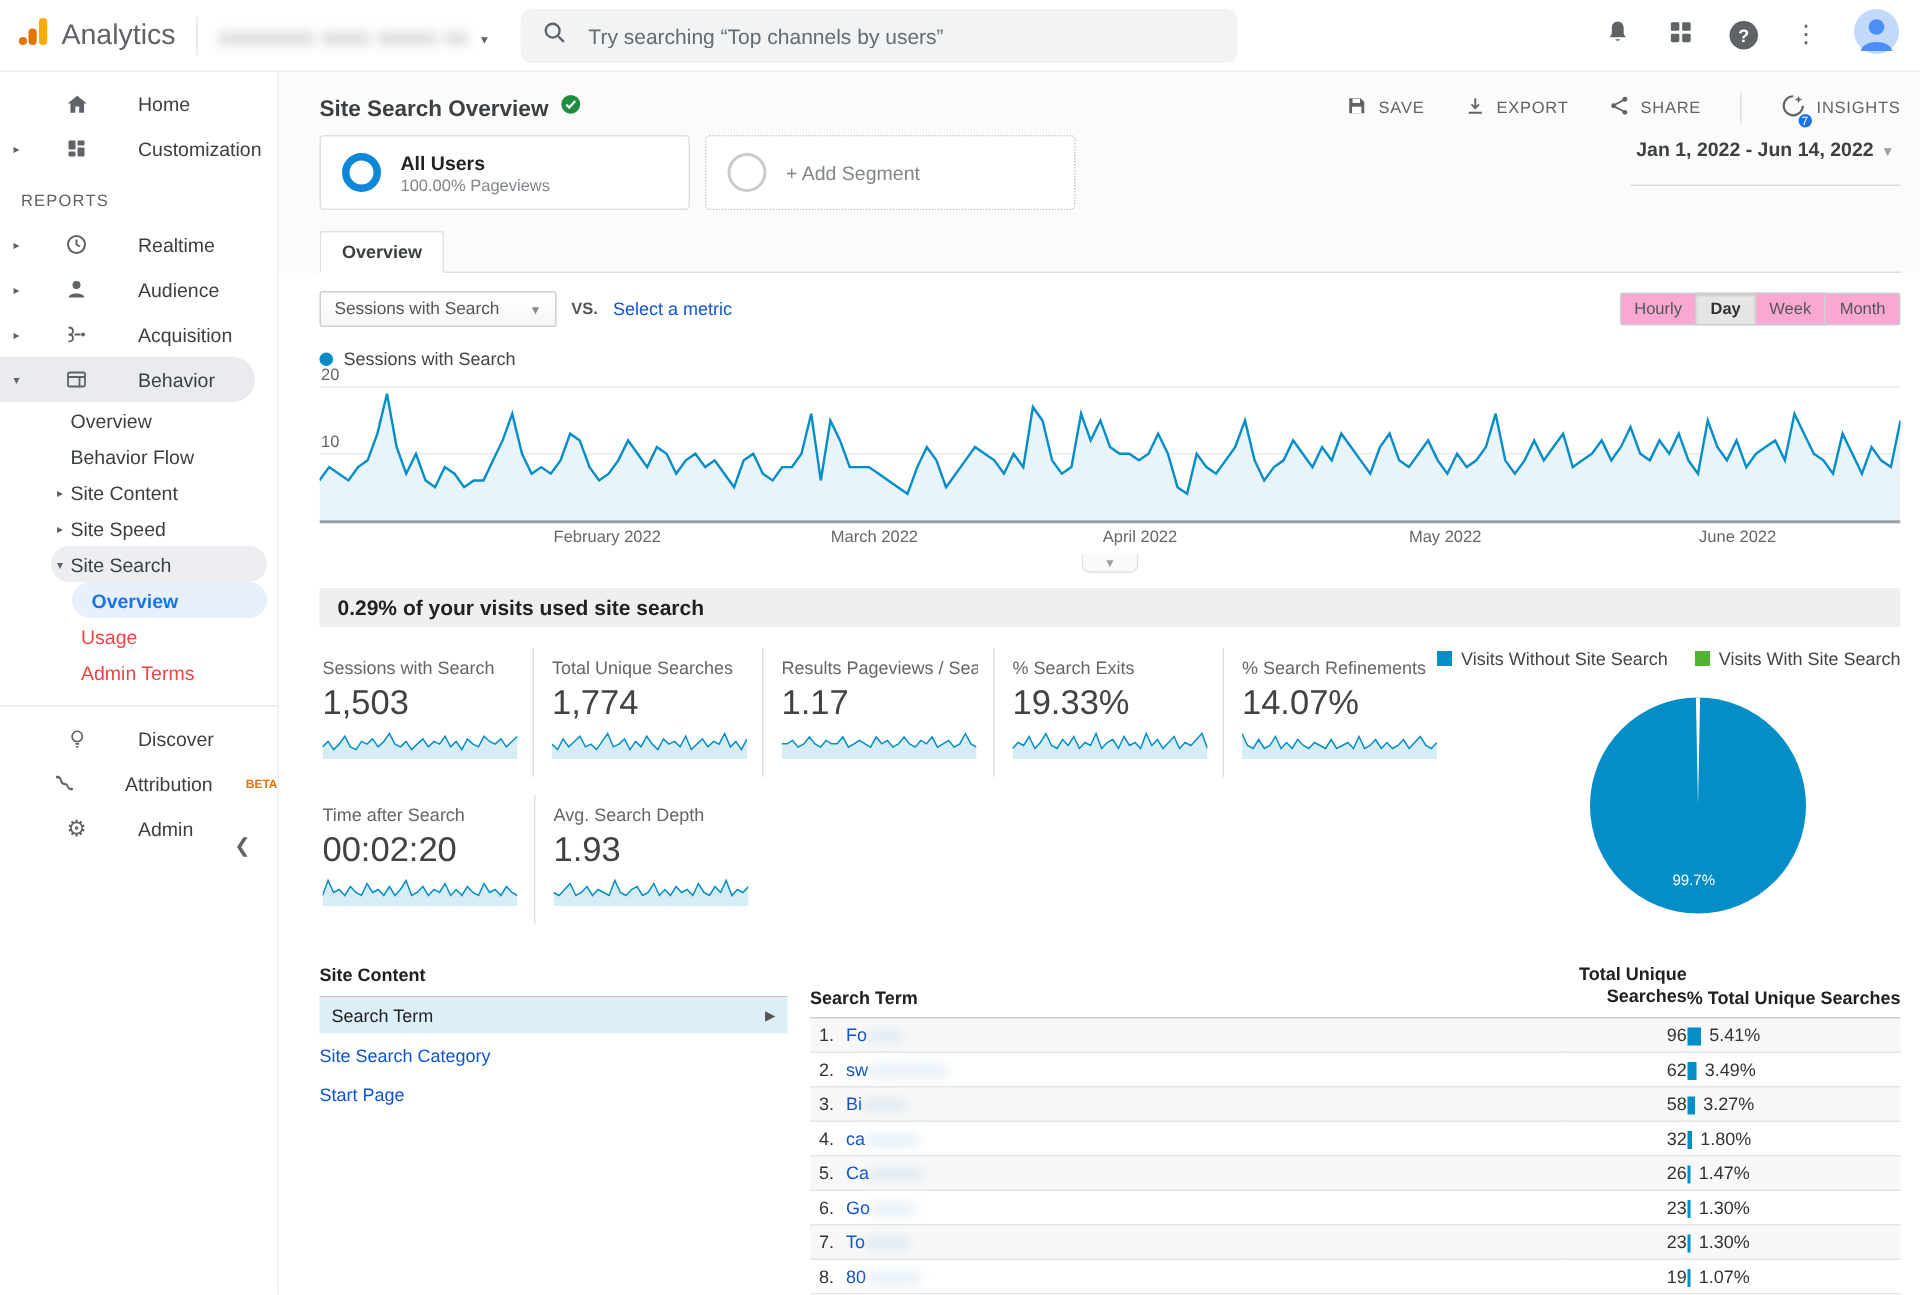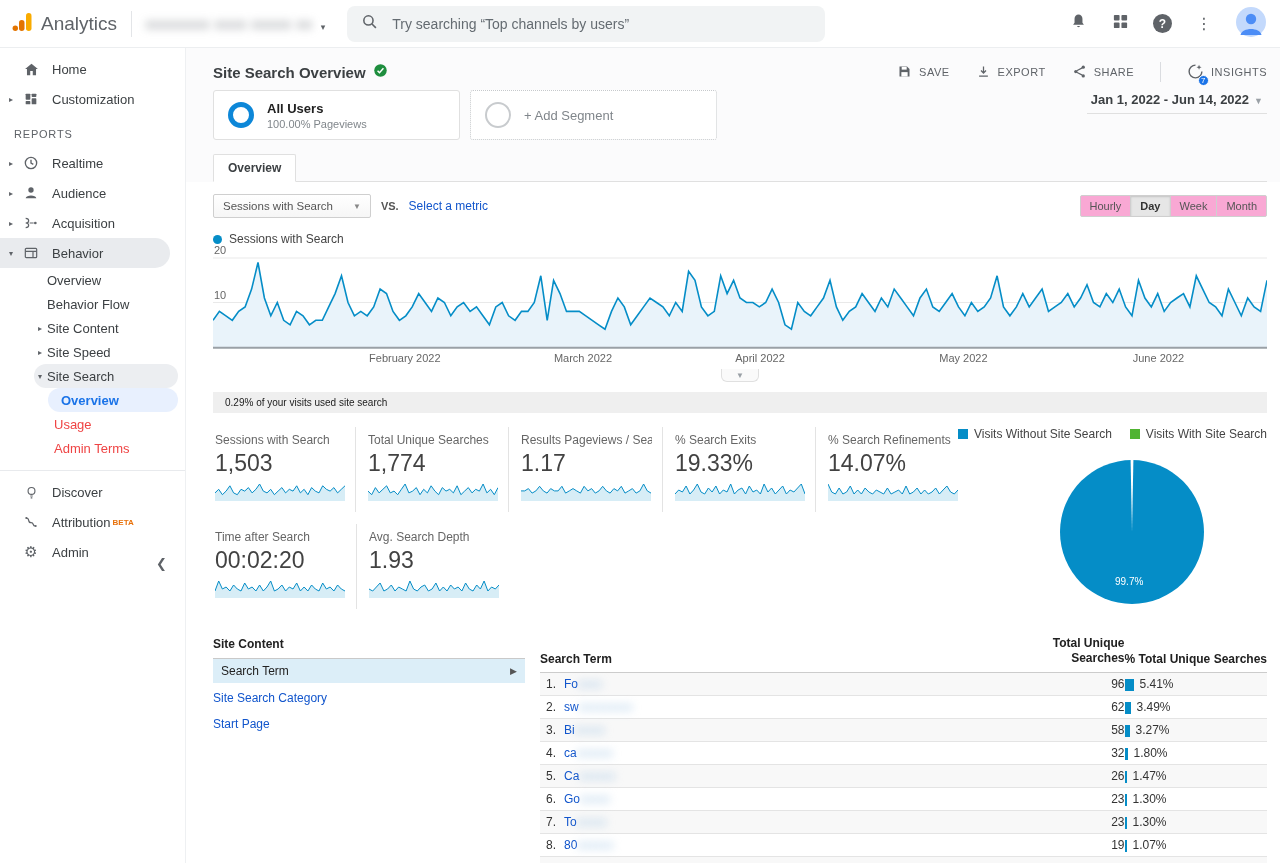--- a/index.html
+++ b/index.html
@@ -17,21 +17,21 @@
   .searchbar{margin-left:22px;width:478px;height:36px;background:#f1f3f4;border-radius:8px;display:flex;align-items:center;padding:0 14px;gap:12px;}
   .searchbar input{border:none;background:transparent;outline:none;font-size:14px;color:#3c4043;width:100%;font-family:inherit;}
   .searchbar input::placeholder{color:#646b71;}
   .topbar-right{margin-left:auto;display:flex;align-items:center;gap:24px;}
   .help-circle{width:19px;height:19px;border-radius:50%;background:#5f6368;color:#fff;font-size:12px;font-weight:bold;display:flex;align-items:center;justify-content:center;}
   .kebab{font-size:16px;color:#5f6368;letter-spacing:0;line-height:1;}
 
   
   .body{flex:1;display:flex;min-height:0;}
   .sidebar{width:186px;flex:0 0 186px;border-right:1px solid #eef0f2;padding-top:6px;position:relative;font-size:13px;}
-  .nav-item{height:30px;display:flex;align-items:center;padding-left:6px;color:#3c4043;cursor:pointer;}
+  .nav-item{height:30px;display:flex;align-items:center;padding-left:6px;color:#3c4043;cursor:pointer;gap:20px;}
   .nav-caret{width:10px;font-size:8px;color:#5f6368;text-align:center;}
   .nav-ic{width:18px;margin:0 12px 0 6px;display:flex;justify-content:center;color:#5f6368;font-size:15px;}
   .nav-label{white-space:nowrap;}
   .nav-section{font-size:11px;color:#5f6368;letter-spacing:.8px;padding:14px 0 8px 14px;}
   .nav-pill{background:#e9ebee;border-radius:0 16px 16px 0;width:170px;}
   .nav-sub{height:24px;display:flex;align-items:center;padding-left:47px;color:#3c4043;cursor:pointer;}
   .nav-sub .nav-caret{margin-left:-12px;margin-right:2px;}
   .nav-sub3{height:24px;display:flex;align-items:center;padding-left:54px;color:#ef4444;cursor:pointer;}
   .pill-gray{background:#eceef1;border-radius:14px;margin-left:34px;padding-left:13px;width:144px;}
   .pill-blue{background:#e8f0fe;border-radius:14px;margin-left:48px;padding-left:13px;width:130px;color:#1a73e8;font-weight:bold;}
@@ -50,21 +50,21 @@
   .insights-wrap{position:relative;}
   .insights-badge{position:absolute;right:-5px;bottom:-4px;background:#1a73e8;color:#fff;font-size:8px;width:11px;height:11px;border-radius:50%;display:flex;align-items:center;justify-content:center;border:1px solid #fbfbfc;}
   .segments-row{display:flex;align-items:flex-start;margin-top:8px;}
   .seg-box{width:247px;height:50px;border:1px solid #e0e0e0;border-radius:3px;background:#fff;display:flex;align-items:center;padding:0 14px;gap:13px;margin-right:10px;cursor:pointer;}
   .seg-ring{width:26px;height:26px;border-radius:50%;border:5px solid #0d87d8;}
   .seg-ring-gray{width:26px;height:26px;border-radius:50%;border:2px solid #c8cbce;}
   .seg-box.dashed{border:1px dotted #c6c9cc;}
   .seg-title{font-size:13px;font-weight:bold;color:#212121;}
   .seg-sub{font-size:11px;color:#80868b;margin-top:2px;}
   .seg-add{font-size:13px;color:#80868b;}
-  .date-range{margin-left:auto;font-size:13px;font-weight:bold;color:#3c4043;border-bottom:1px solid #e0e0e0;padding:2px 4px 6px;cursor:pointer;}
+  .date-range{margin-left:auto;font-size:13px;font-weight:bold;color:#3c4043;border-bottom:1px solid #e0e0e0;padding:2px 4px 16px;cursor:pointer;}
   .date-caret{font-size:9px;color:#9aa0a6;margin-left:5px;}
   .tabstrip{margin-top:12px;border-bottom:1px solid #e0e0e0;height:30px;display:flex;align-items:flex-end;}
   .tab{background:#fff;border:1px solid #e0e0e0;border-bottom:1px solid #fff;margin-bottom:-1px;padding:6px 14px;font-size:12px;font-weight:bold;color:#3c4043;border-radius:2px 2px 0 0;cursor:pointer;}
 
   .content{padding:0 13px 0 27px;flex:1;min-height:0;}
   .controls-row{display:flex;align-items:center;margin-top:12px;}
   .metric-dd{border:1px solid #cfcfcf;border-radius:2px;background:linear-gradient(#fff,#f6f6f6);font-size:11.5px;color:#555;padding:5px 9px;display:flex;align-items:center;gap:20px;cursor:pointer;}
   .metric-dd .dd-caret{font-size:8px;color:#888;}
   .vs{font-size:11px;font-weight:bold;color:#555;margin:0 10px;}
   .sel-metric{font-size:12px;color:#1155cc;cursor:pointer;}
@@ -79,21 +79,21 @@
   .legend-label{font-size:12px;color:#444;}
   .chart-wrap{position:relative;}
   .chart-wrap svg{display:block;width:100%;height:100px;}
   .ytick{position:absolute;left:1px;font-size:11px;color:#666;}
   .ytick.t20{top:-6px;}
   .ytick.t10{top:39px;}
   .month-labels{position:relative;height:15px;margin-top:2px;}
   .month-label{position:absolute;top:0;transform:translateX(-50%);font-size:11px;color:#666;white-space:nowrap;}
   .chart-expander{width:38px;height:13px;margin:2px auto 0;border:1px solid #e0e0e0;border-top:none;border-radius:0 0 6px 6px;background:#fafafa;display:flex;align-items:center;justify-content:center;font-size:8px;color:#9aa0a6;cursor:pointer;}
 
-  .banner{margin-top:10px;background:#efefef;font-size:10px;font-weight:normal;color:#212121;padding:5px 12px;}
+  .banner{margin-top:10px;background:#efefef;font-size:14px;font-weight:bold;color:#212121;padding:5px 12px;}
 
   .mid{display:flex;margin-top:14px;}
   .cards-col{width:722px;flex:0 0 722px;}
   .cards-row{display:flex;}
   .cards-row + .cards-row{margin-top:12px;}
   .card{width:144px;padding:6px 10px 6px 2px;border-right:1px solid #e3e3e3;margin-right:10px;}
   .card:last-child{border-right:none;}
   .card-label{font-size:12px;color:#666;white-space:nowrap;overflow:hidden;}
   .card-value{font-size:23px;color:#424242;margin-top:3px;}
   .card-spark{margin-top:1px;}

